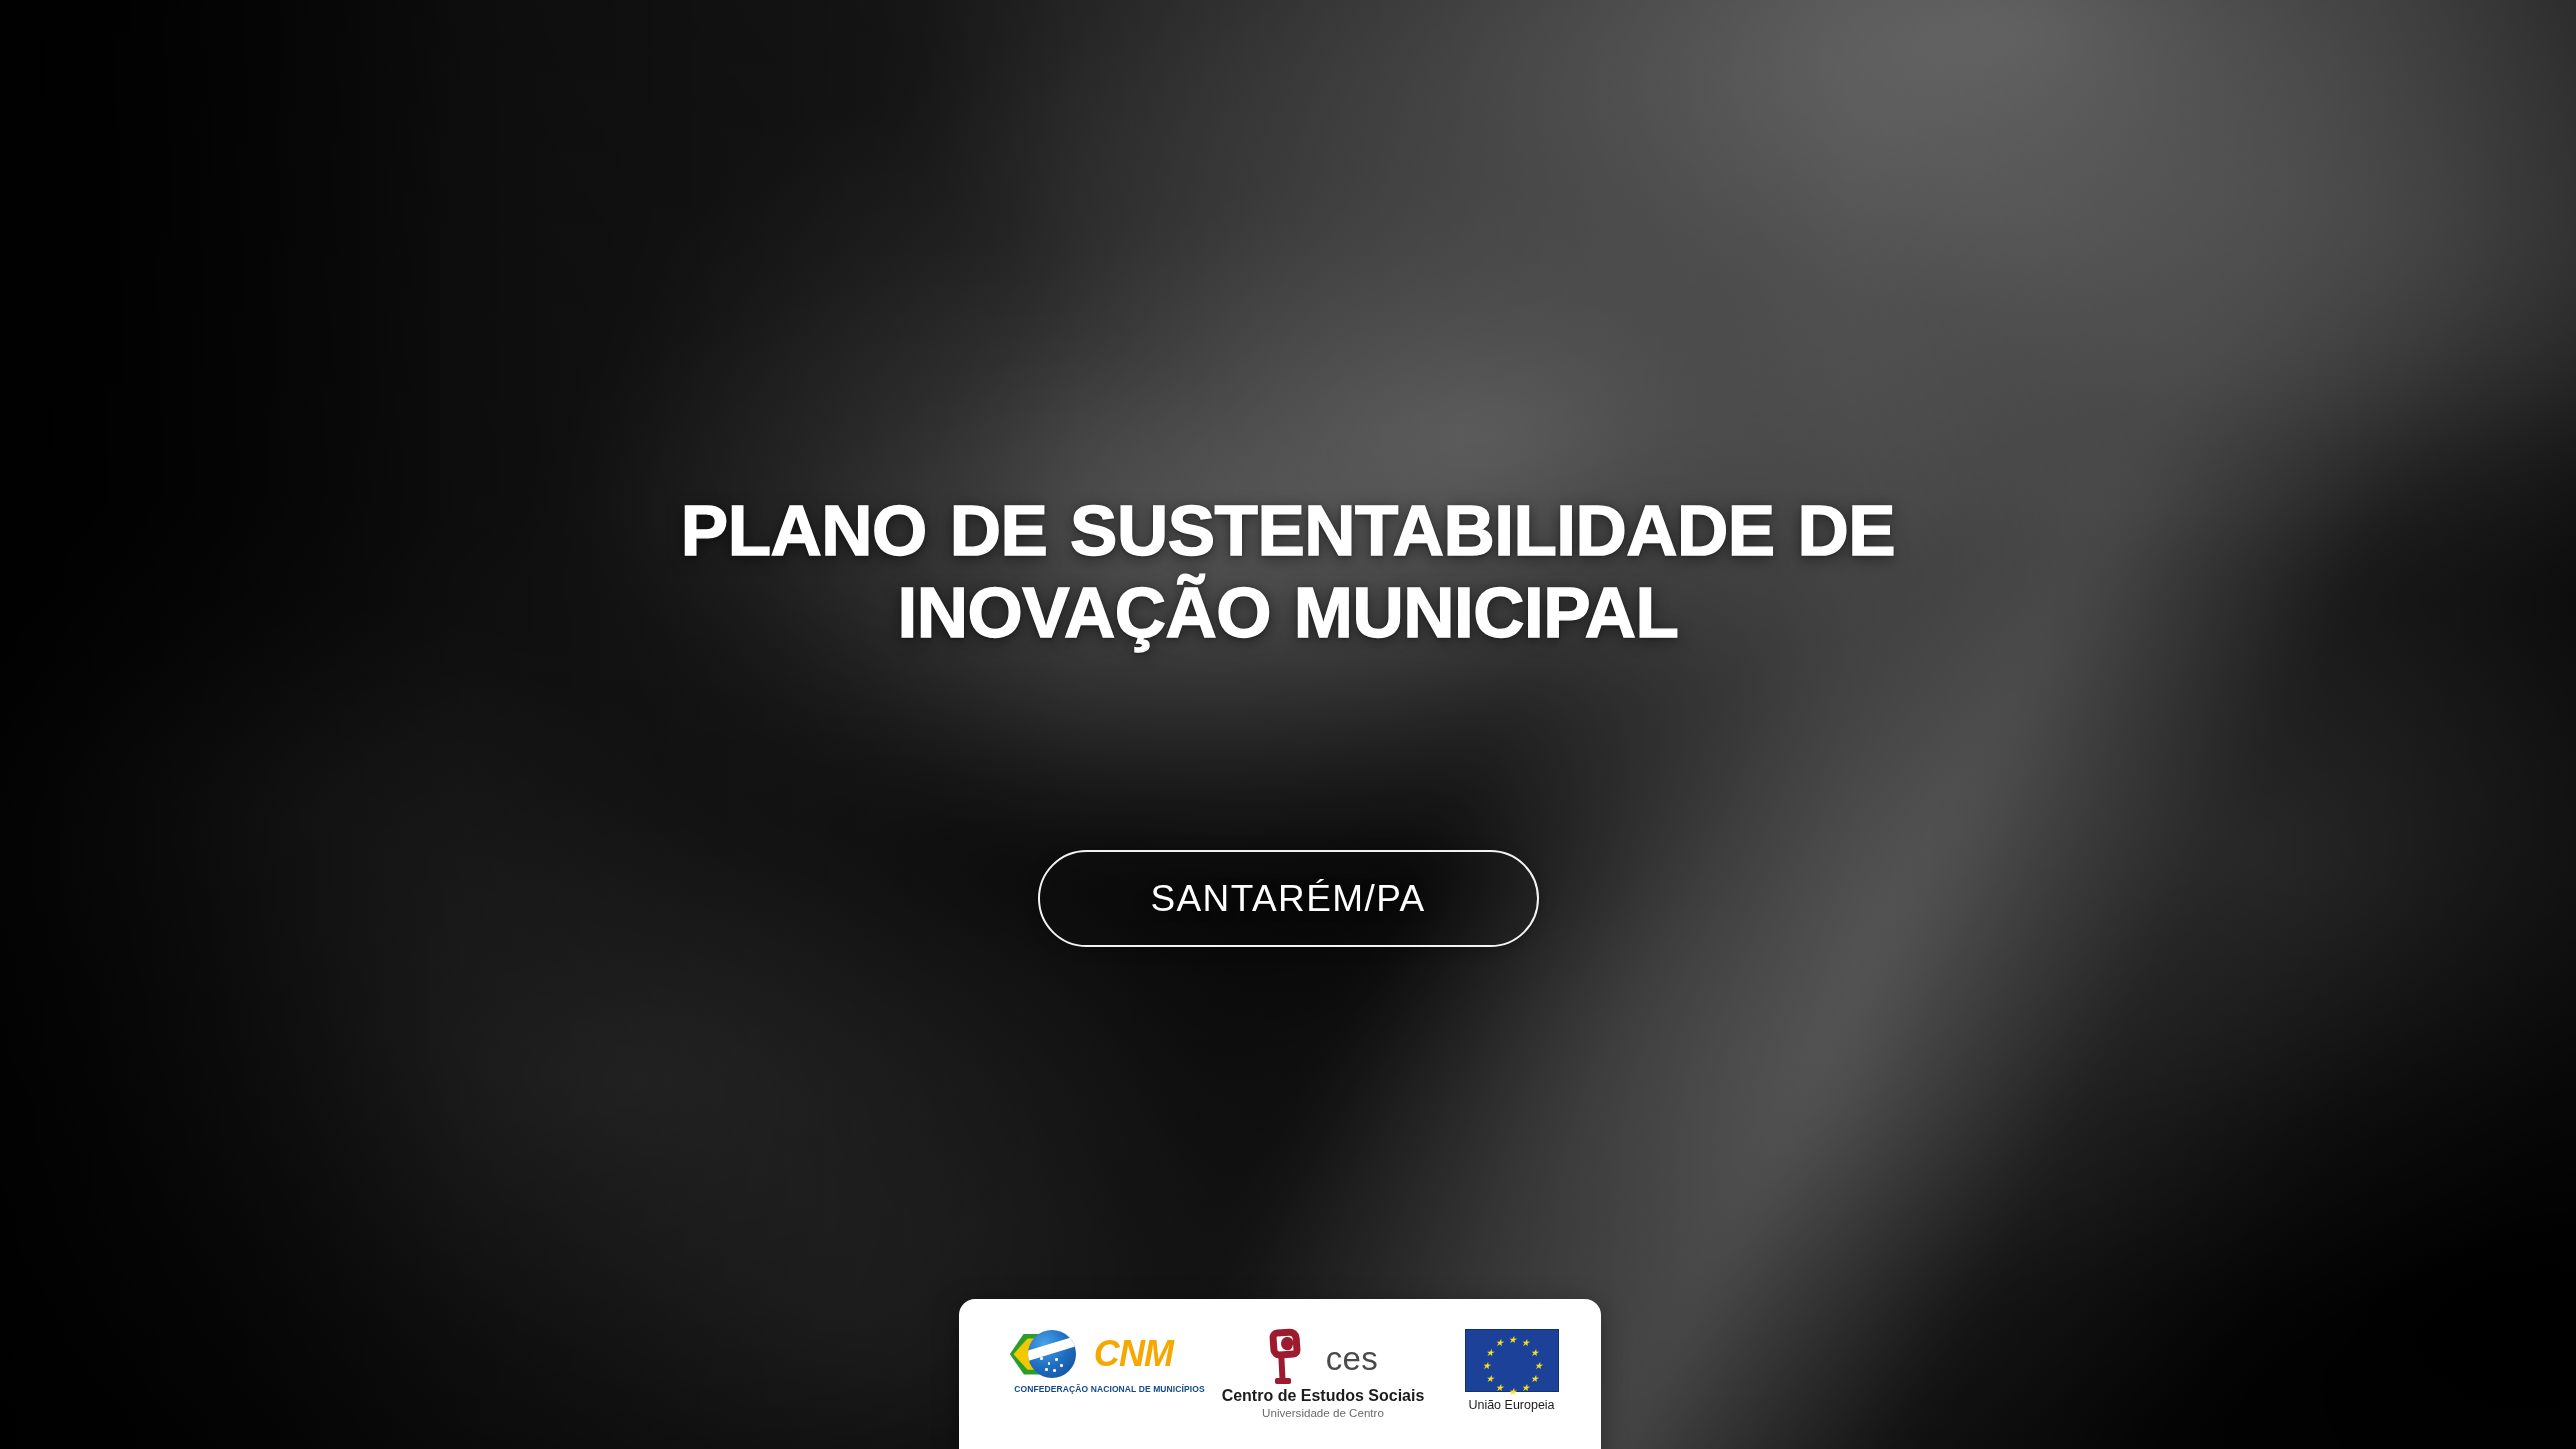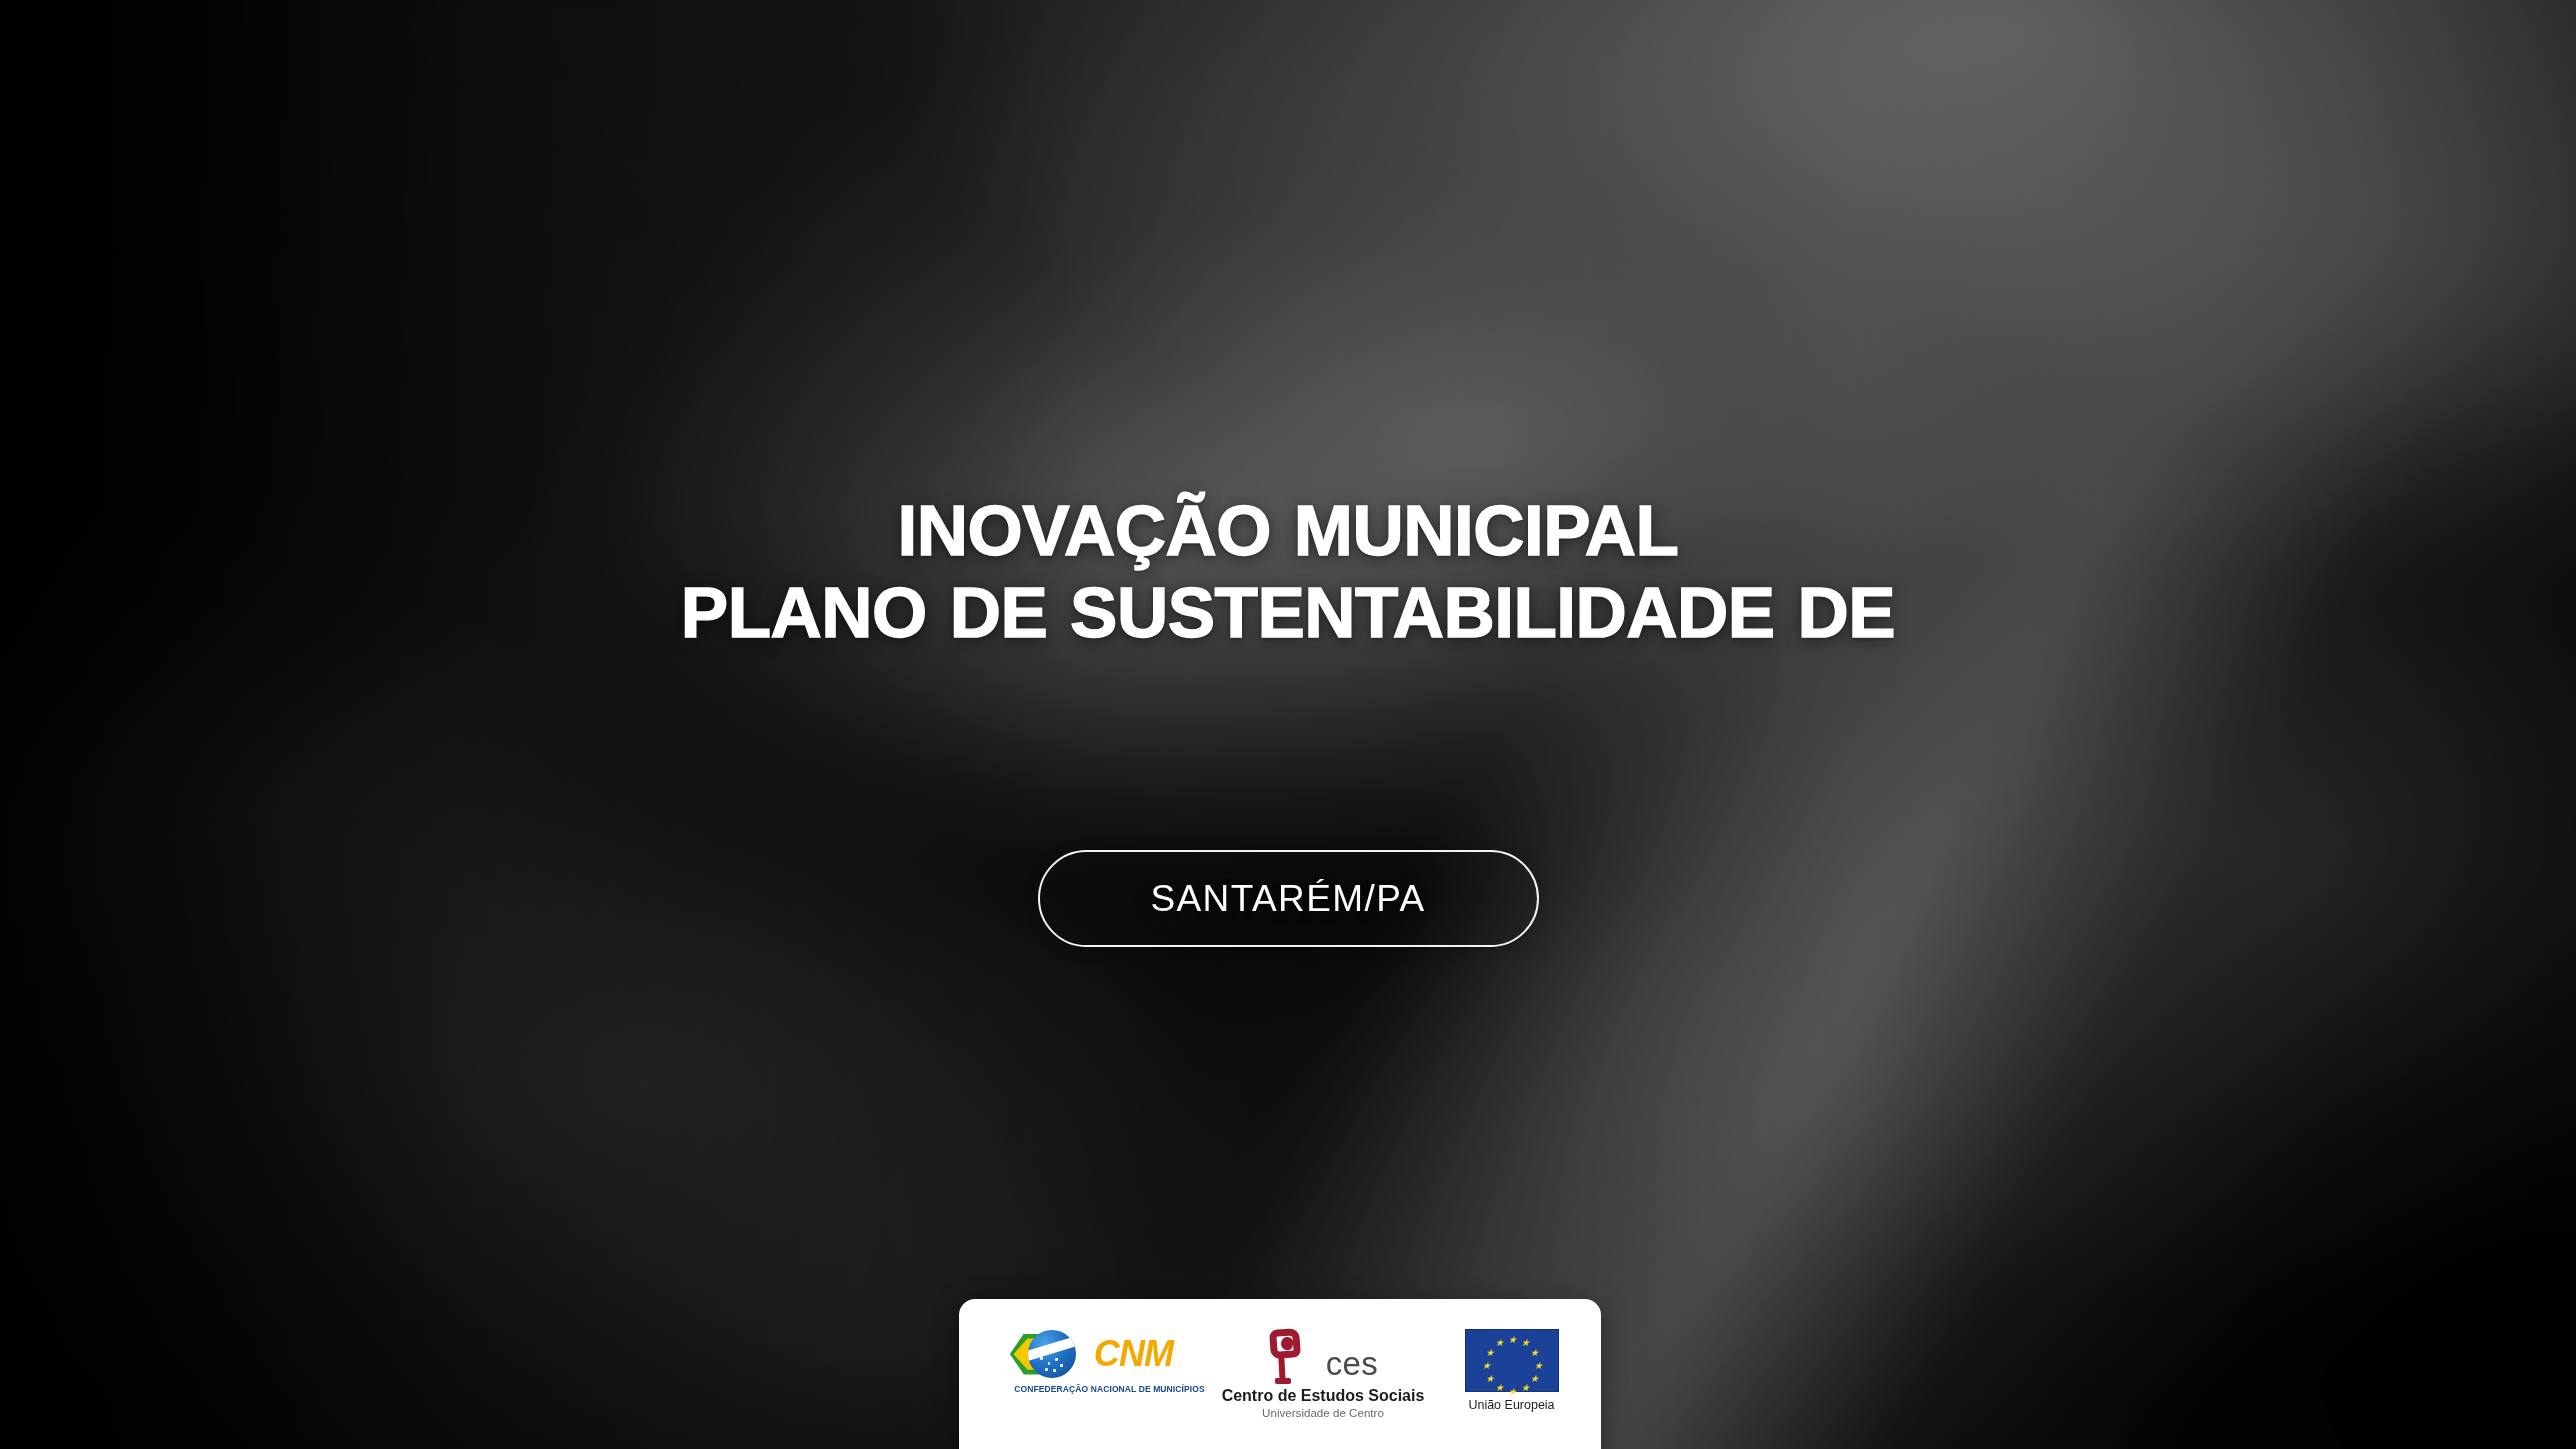--- a/index.html
+++ b/index.html
@@ -200,21 +200,21 @@
     font-weight:700;
     font-size:8.5px;
     letter-spacing:0.1px;
     color:#12488f;
     white-space:nowrap;
     margin-left:36px;
   }
 
   
   .ces { width:188px; }
-  .ces-mark { display:flex; align-items:center; gap:20px; height:55px; }
+  .ces-mark { display:flex; align-items:flex-start; gap:20px; height:55px; }
   .ces-glyph { position:relative; width:38px; height:55px; }
   .ces-ring {
     position:absolute; left:1.8px; top:0;
     width:30px; height:29px;
     border:7.2px solid #9e1b2f;
     border-radius:8px 9.8px 7.2px 9px;
     transform:rotate(-4deg);
   }
   .ces-dot {
     position:absolute; left:13.4px; top:8px;
@@ -290,22 +290,22 @@
 <body>
 
 <div class="slide">
 
   <div class="bg-photo"></div>
   <div class="bg-scrim"></div>
 
   <div class="content">
 
     <div class="title-block">
+      <div class="headline">PLANO DE SUSTENTABILIDADE DE</div>
       <div class="headline">INOVAÇÃO MUNICIPAL</div>
-      <div class="headline">PLANO DE SUSTENTABILIDADE DE</div>
     </div>
 
     <div class="pill-row">
       <div class="pill">SANTARÉM/PA</div>
     </div>
 
   </div>
 
   <div class="logo-card">
 

